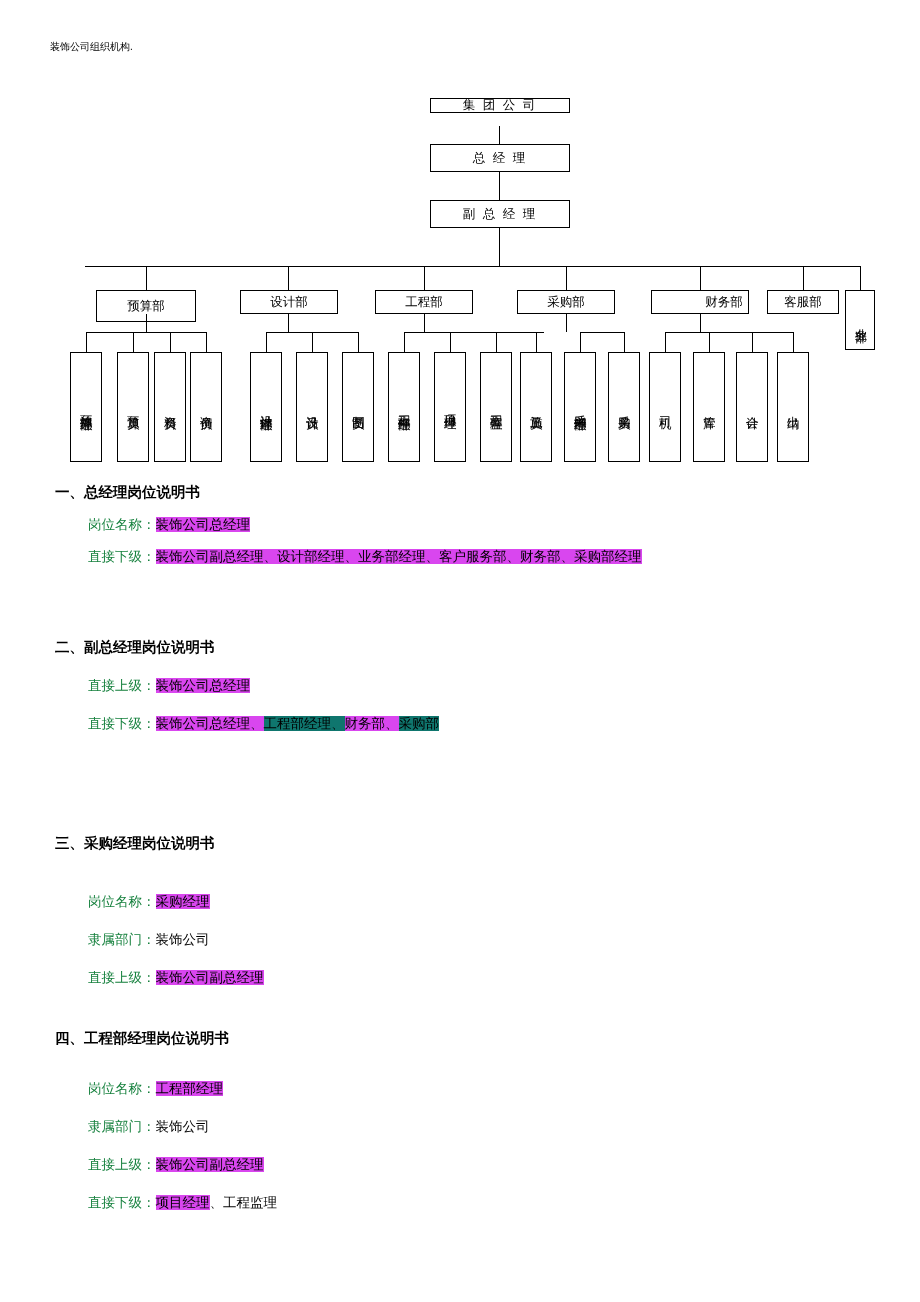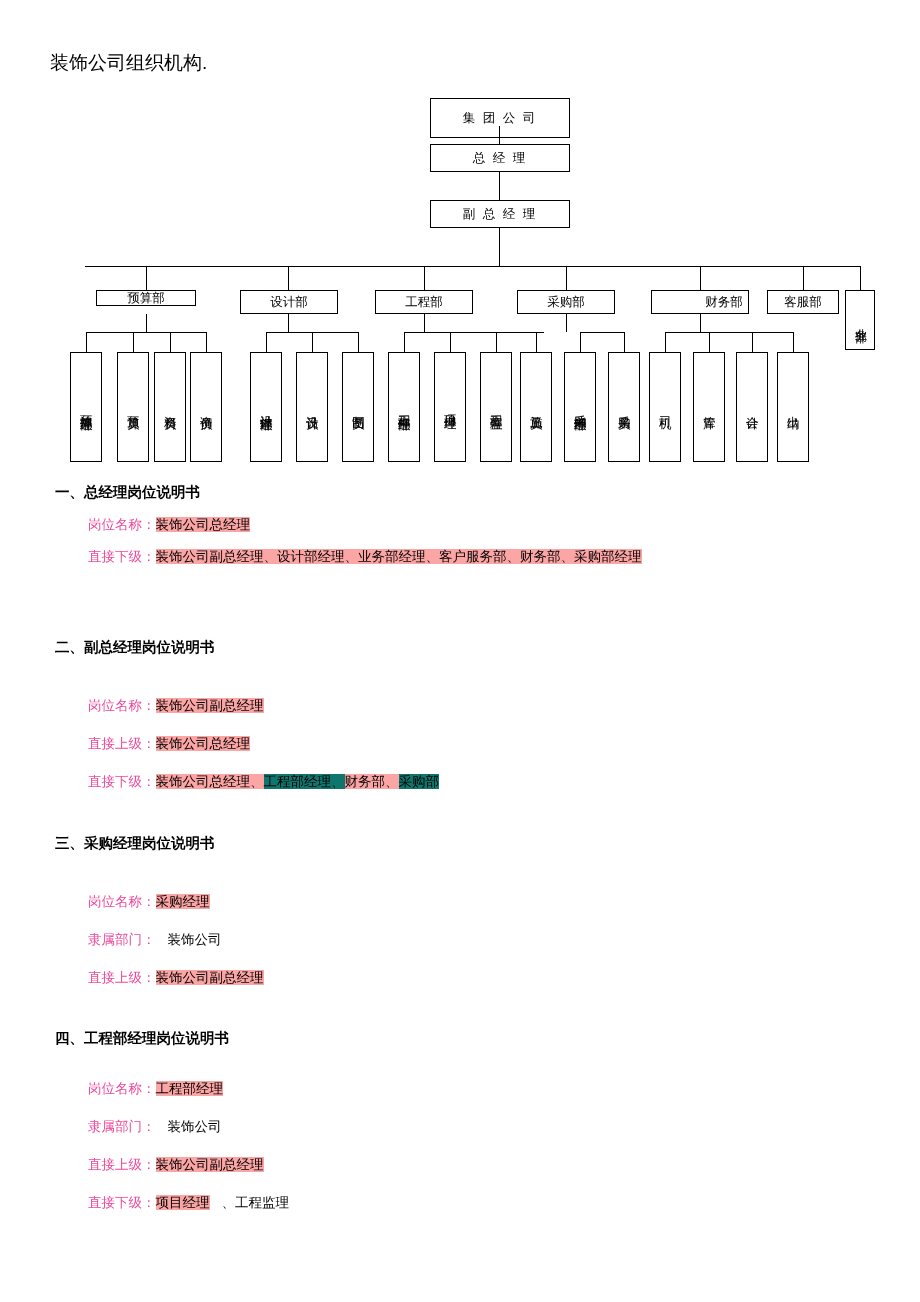--- a/index.html
+++ b/index.html
@@ -18,22 +18,22 @@
   .page {
     position: relative;
     width: 920px;
     height: 1302px;
     box-sizing: border-box;
     padding: 0;
   }
   .doc-title {
     position: absolute;
     left: 50px;
-    top: 50px;
-    font-size: 19px;
+    top: 40px;
+    font-size: 10px;
     font-family: "Liberation Sans", sans-serif;
     color: #000;
   }
 
   
   .chart {
     position: absolute;
     left: 0;
     top: 90px;
     width: 920px;
@@ -81,54 +81,54 @@
     margin-left: 55px;
     font-family: "Liberation Sans", sans-serif;
   }
   .row {
     font-size: 13.5px;
     margin-left: 88px;
     margin-top: 14px;
     font-family: "Liberation Sans", sans-serif;
     white-space: nowrap;
   }
-  .label { color: #ec4899; text-align: right; }
-  .hl-yellow { background: #fca5a5; }
+  .label { color: #15803d; text-align: right; }
+  .hl-yellow { background: #d946ef; }
   .hl-cyan { background: #0f766e; }
-  .plain { background: transparent; margin-left: 12px; }
+  .plain { background: transparent; }
 </style>
 </head>
 <body>
 
 <div class="page">
 
   <div class="doc-title">装饰公司组织机构.</div>
 
   <div class="chart">
 
-    <div class="node wide" style="left:430px; top:8px; width:140px; height:40px;">集 团 公 司</div>
+    <div class="node wide" style="left:430px; top:8px; width:140px; height:15px;">集 团 公 司</div>
     <div class="line v" style="left:499px; top:36px; height:18px;"></div>
 
     <div class="node wide" style="left:430px; top:54px; width:140px; height:28px;">总 经 理</div>
     <div class="line v" style="left:499px; top:82px; height:28px;"></div>
 
     <div class="node wide" style="left:430px; top:110px; width:140px; height:28px;">副 总 经 理</div>
     <div class="line v" style="left:499px; top:138px; height:38px;"></div>
 
     <div class="line h" style="left:85px; top:176px; width:775px;"></div>
 
     <div class="line v" style="left:146px; top:176px; height:24px;"></div>
     <div class="line v" style="left:288px; top:176px; height:24px;"></div>
     <div class="line v" style="left:424px; top:176px; height:24px;"></div>
     <div class="line v" style="left:566px; top:176px; height:24px;"></div>
     <div class="line v" style="left:700px; top:176px; height:24px;"></div>
     <div class="line v" style="left:803px; top:176px; height:24px;"></div>
     <div class="line v" style="left:860px; top:176px; height:24px;"></div>
 
-    <div class="node" style="left:96px; top:200px; width:100px; height:16px;">预算部</div>
+    <div class="node" style="left:96px; top:200px; width:100px; height:32px;">预算部</div>
     <div class="node" style="left:240px; top:200px; width:98px; height:24px;">设计部</div>
     <div class="node" style="left:375px; top:200px; width:98px; height:24px;">工程部</div>
     <div class="node" style="left:517px; top:200px; width:98px; height:24px;">采购部</div>
     <div class="node" style="left:651px; top:200px; width:98px; height:24px;padding-left:48px;">财务部</div>
     <div class="node" style="left:767px; top:200px; width:72px; height:24px;">客服部</div>
     <div class="node vert" style="left:845px; top:200px; width:30px; height:60px; font-size:12px;">业务部</div>
 
     <div class="line v" style="left:146px; top:224px; height:18px;"></div>
     <div class="line v" style="left:288px; top:224px; height:18px;"></div>
     <div class="line v" style="left:424px; top:224px; height:18px;"></div>
@@ -192,23 +192,20 @@
     <div class="row">
       <span class="label">岗位名称：</span><span class="hl-yellow">装饰公司总经理</span>
     </div>
     <div class="row">
       <span class="label">直接下级：</span><span class="hl-yellow">装饰公司副总经理、设计部经理、业务部经理、客户服务部、财务部、采购部经理</span>
     </div>
   </div>
 
   <div class="section" style="top:638px;">
     <div class="sec-head">二、副总经理岗位说明书</div>
-    <div class="row" style="margin-top:40px;">
-      <span class="label">岗位名称：</span><span class="hl-yellow">装饰公司副总经理</span>
-    </div>
     <div class="row" style="margin-top:20px;">
       <span class="label">直接上级：</span><span class="hl-yellow">装饰公司总经理</span>
     </div>
     <div class="row" style="margin-top:20px;">
       <span class="label">直接下级：</span><span class="hl-yellow">装饰公司总经理、</span><span class="hl-cyan">工程部经理、</span><span class="hl-yellow">财务部、</span><span class="hl-cyan">采购部</span>
     </div>
   </div>
 
   <div class="section" style="top:834px;">
     <div class="sec-head">三、采购经理岗位说明书</div>

